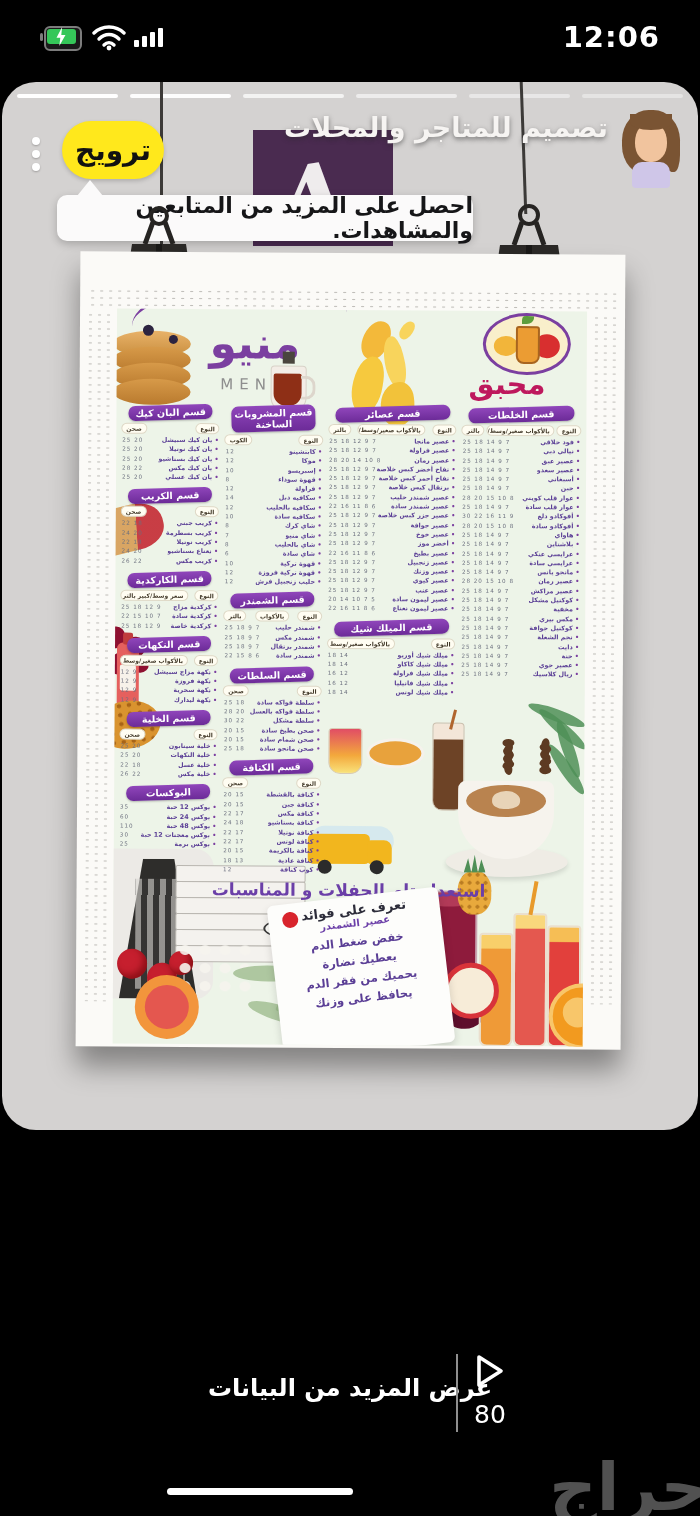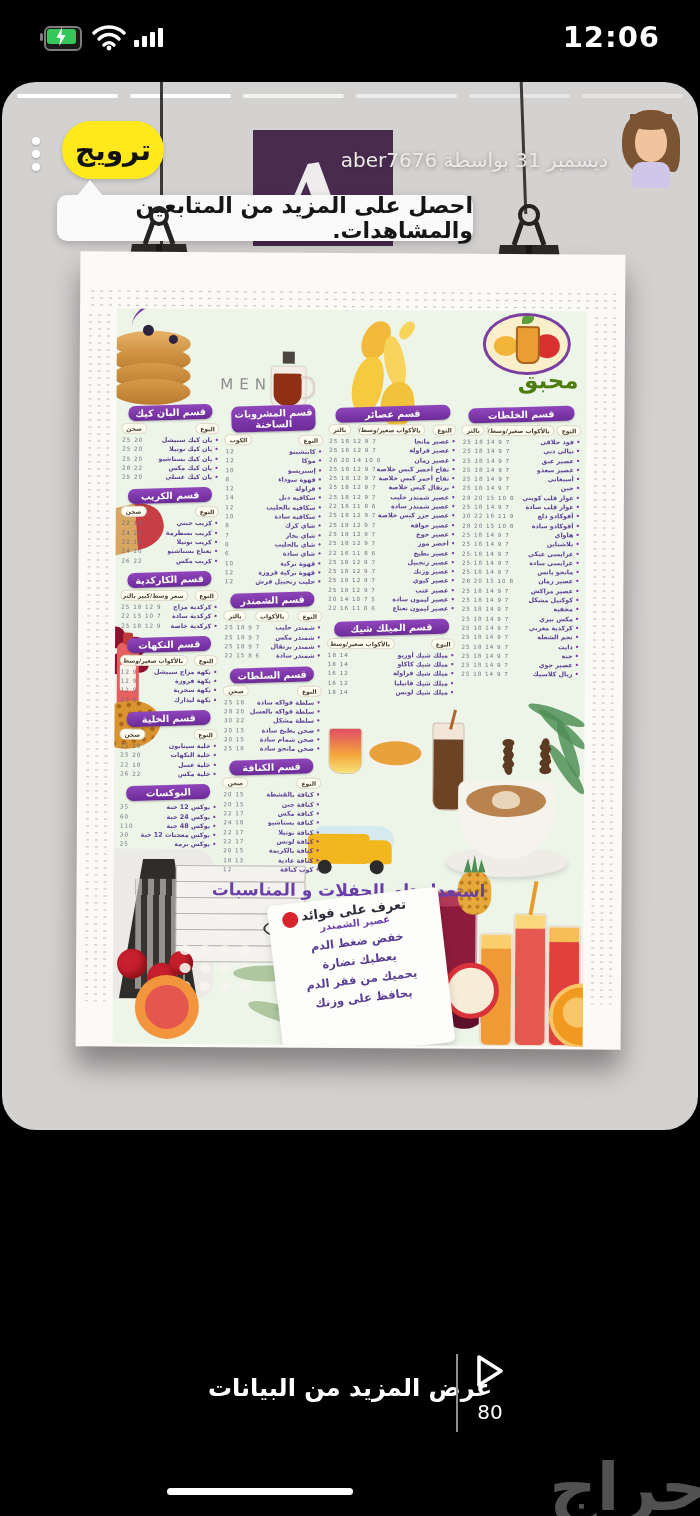--- a/index.html
+++ b/index.html
@@ -81,21 +81,21 @@
   #splash .s1{left:22px;top:4px;width:26px;height:40px;transform:rotate(18deg);background:#f3b93a;}
   #splash .s2{left:44px;top:20px;width:20px;height:52px;transform:rotate(-14deg);background:#f8d45c;}
   #splash .s3{left:12px;top:40px;width:30px;height:58px;transform:rotate(8deg);}
   #splash .s4{left:40px;top:66px;width:34px;height:44px;transform:rotate(-6deg);background:#f2c23a;}
   #splash .s5{left:60px;top:4px;width:12px;height:20px;transform:rotate(30deg);background:#f8d45c;}
   #fruitlogo{position:absolute;left:366px;top:2px;width:82px;height:56px;border:3px solid #7b3fa0;border-radius:50%;background:#f9efcb;overflow:hidden;}
   #fruitlogo .apple{position:absolute;right:8px;top:18px;width:26px;height:24px;background:#d82f2f;border-radius:50%;}
   #fruitlogo .mango{position:absolute;left:8px;top:20px;width:24px;height:20px;background:#f2b53a;border-radius:50%;}
   #fruitlogo .cup{position:absolute;left:30px;top:10px;width:20px;height:34px;background:#eb9c33;border-radius:3px 3px 8px 8px;border:2px solid #a8651f;}
   #fruitlogo .leaf{position:absolute;left:36px;top:-2px;width:12px;height:10px;background:#5d9e3c;border-radius:60% 0 60% 0;}
-  #brandname{position:absolute;left:352px;top:56px;width:110px;text-align:right;color:#4d7c0f;font-size:23px;font-weight:900;direction:rtl;}
+  #brandname{position:absolute;left:352px;top:56px;width:110px;text-align:left;color:#be185d;font-size:29px;font-weight:900;direction:rtl;}
 
   
   #menugrid{position:absolute;left:4px;top:96px;width:462px;direction:rtl;display:grid;grid-template-columns:repeat(4,1fr);gap:3px;}
   .mcol{display:flex;flex-direction:column;gap:4px;}
   .sec{margin-bottom:2px;}
   .sec-title{background:linear-gradient(#9046bb,#6c2b98);color:#fff;font-size:9.5px;font-weight:bold;text-align:center;
       border-radius:7px;padding:2px 3px;margin:0 8px 3px;transform:rotate(-2deg);box-shadow:0 1px 2px rgba(0,0,0,.25);direction:rtl;}
   .sec-cols{display:flex;direction:rtl;gap:2px;justify-content:space-between;margin:0 1px 2px;}
   .sec-cols b{background:#fffdf2;border:1px solid #ded8c6;border-radius:8px;color:#433a2a;font-size:6px;font-weight:bold;
       padding:1px 4px;white-space:nowrap;overflow:hidden;max-width:58px;}
@@ -180,21 +180,21 @@
   #flowers{left:62px;top:632px;width:80px;height:56px;background-image:radial-gradient(#f6f4ee 5px,transparent 6px);background-size:20px 18px;opacity:.9;}
   #leaves{left:120px;top:656px;width:150px;height:80px;}
   #leaves i{position:absolute;width:70px;height:16px;background:#9dbb8d;border-radius:50%;display:block;opacity:.8;}
   #leaves .v2{left:40px;top:22px;transform:rotate(-24deg);background:#7fa470;}
   #leaves .v3{left:14px;top:40px;transform:rotate(16deg);}
 
   
   #more-data{position:absolute;left:205px;top:1374px;width:290px;text-align:center;direction:rtl;color:#fff;font-size:24px;font-weight:900;}
   #vsep{position:absolute;left:456px;top:1354px;width:2px;height:78px;background:#8f8f8f;}
   #play-icon{position:absolute;left:472px;top:1352px;}
-  #views-count{position:absolute;left:470px;top:1400px;width:40px;text-align:center;color:#fff;font-size:20px;}
+  #views-count{position:absolute;left:470px;top:1400px;width:40px;text-align:center;color:#fff;font-size:25px;}
   #watermark{position:absolute;right:-8px;bottom:-10px;color:#565656;font-size:66px;font-weight:900;direction:rtl;letter-spacing:-2px;opacity:.95;}
   #homebar{position:absolute;left:167px;top:1488px;width:186px;height:7px;border-radius:4px;background:#fff;}
 </style>
 </head>
 <body>
 
 <div id="statusbar">
   <div id="battery">
     <i class="nub"></i>
       <i class="shell"></i>
@@ -226,21 +226,21 @@
       <i style="opacity: 0.4;"></i>
     </div>
 
   <div class="string" style="left:158px;top:0;height:168px;"></div>
   <div class="string" style="left:520px;top:0;height:132px;transform:rotate(-2deg);"></div>
 
   <div id="applogo">
       <span>A</span>
     </div>
 
-  <div id="story-sub">ديسمبر 31 بواسطة aber7676</div>
+  <div id="story-title">تصميم للمتاجر والمحلات</div>
 
   <div id="avatar">
     <i class="hair"></i>
       <i class="lock"></i>
       <i class="face"></i>
       <i class="fringe"></i>
       <i class="shirt"></i>
   </div>
 
   <div id="dots-menu">
@@ -270,20 +270,21 @@
   </svg>
 
   <div id="poster">
     <div class="dotstrip" style="left:8px;top:36px;width:529px;height:20px;"></div>
     <div class="dotstrip" style="left:6px;top:60px;width:26px;height:690px;"></div>
     <div class="dotstrip" style="left:512px;top:60px;width:26px;height:690px;"></div>
 
     <div id="mint">
 
       <i class="swoosh abs"></i>
+      <div id="menu-ar">منيو</div>
       <div id="menu-en">MENU</div>
       <div id="pancakes">
         <i class="p1"></i>
           <i class="p2"></i>
           <i class="p3"></i>
           <i class="p4"></i>
           <i class="berry"></i>
           <i class="berry2"></i>
       </div>
       <div id="tea">
@@ -403,21 +404,21 @@
               </div>
               <div class="row">
                 <span class="nm">مخفية</span>
                 <span class="pr">25 18 14 9 7</span>
               </div>
               <div class="row">
                 <span class="nm">مكس بيري</span>
                 <span class="pr">25 18 14 9 7</span>
               </div>
               <div class="row">
-                <span class="nm">كركدية مغربي</span>
+                <span class="nm">كوكتيل جوافة</span>
                 <span class="pr">25 18 14 9 7</span>
               </div>
               <div class="row">
                 <span class="nm">نجم الشعلة</span>
                 <span class="pr">25 18 14 9 7</span>
               </div>
               <div class="row">
                 <span class="nm">دايت</span>
                 <span class="pr">25 18 14 9 7</span>
               </div>
@@ -585,21 +586,21 @@
               </div>
               <div class="row">
                 <span class="nm">سكافيه سادة</span>
                 <span class="pr">10</span>
               </div>
               <div class="row">
                 <span class="nm">شاي كرك</span>
                 <span class="pr">8</span>
               </div>
               <div class="row">
-                <span class="nm">شاي بخار</span>
+                <span class="nm">شاي منيو</span>
                 <span class="pr">7</span>
               </div>
               <div class="row">
                 <span class="nm">شاي بالحليب</span>
                 <span class="pr">8</span>
               </div>
               <div class="row">
                 <span class="nm">شاي سادة</span>
                 <span class="pr">6</span>
               </div>

